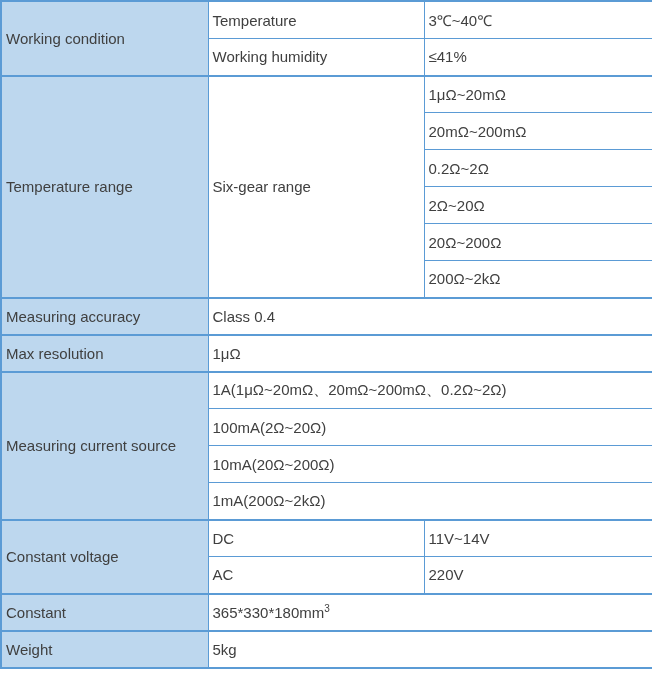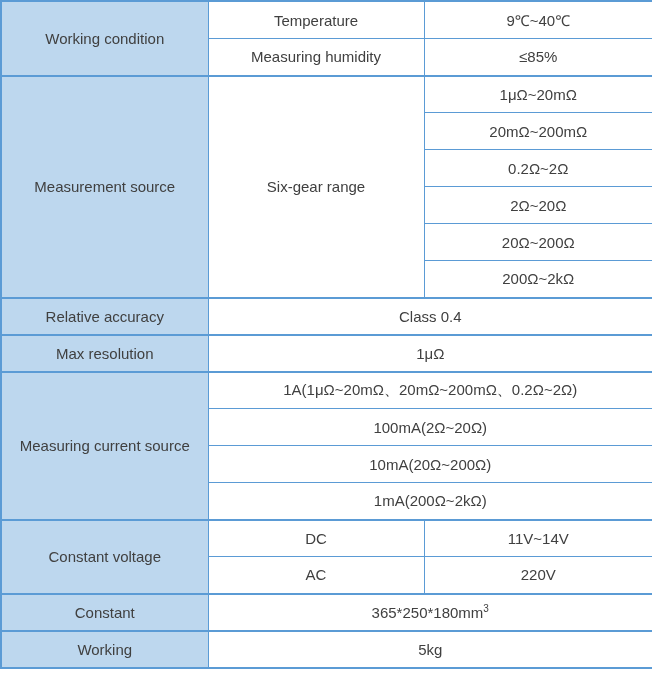--- a/index.html
+++ b/index.html
@@ -21,21 +21,21 @@
   }
   table.spec {
     width: 652px;
     border-collapse: collapse;
     table-layout: fixed;
     border: 2px solid var(--border);
   }
   table.spec td {
     border: 1px solid var(--border);
     background: var(--cell_fill);
-    text-align: center;
+    text-align: left;
     vertical-align: middle;
     font-size: 15px;
     color: var(--text);
     height: 37px;
     padding: 8px 4px;
     overflow: hidden;
     white-space: nowrap;
   }
   table.spec td.lbl {
     background: var(--header_fill);
@@ -60,50 +60,50 @@
   <colgroup>
     <col class="c1">
     <col class="c2">
     <col class="c3">
   </colgroup>
   <tbody>
 
     <tr>
       <td class="lbl sec" rowspan="2">Working condition</td>
       <td class="sec">Temperature</td>
-      <td class="sec">9℃~40℃</td>
+      <td class="sec">3℃~40℃</td>
     </tr>
     <tr>
-      <td>Measuring humidity</td>
-      <td>≤85%</td>
+      <td>Working humidity</td>
+      <td>≤41%</td>
     </tr>
 
     <tr>
-      <td class="lbl sec" rowspan="6">Measurement source</td>
+      <td class="lbl sec" rowspan="6">Temperature range</td>
       <td class="sec" rowspan="6">Six-gear range</td>
       <td class="sec">1μΩ~20mΩ</td>
     </tr>
     <tr>
       <td>20mΩ~200mΩ</td>
     </tr>
     <tr>
       <td>0.2Ω~2Ω</td>
     </tr>
     <tr>
       <td>2Ω~20Ω</td>
     </tr>
     <tr>
       <td>20Ω~200Ω</td>
     </tr>
     <tr>
       <td>200Ω~2kΩ</td>
     </tr>
 
     <tr>
-      <td class="lbl sec">Relative accuracy</td>
+      <td class="lbl sec">Measuring accuracy</td>
       <td class="sec" colspan="2">Class 0.4</td>
     </tr>
 
     <tr>
       <td class="lbl sec">Max resolution</td>
       <td class="sec" colspan="2">1μΩ</td>
     </tr>
 
     <tr>
       <td class="lbl sec" rowspan="4">Measuring current source</td>
@@ -124,22 +124,22 @@
       <td class="sec">DC</td>
       <td class="sec">11V~14V</td>
     </tr>
     <tr>
       <td>AC</td>
       <td>220V</td>
     </tr>
 
     <tr>
       <td class="lbl sec">Constant</td>
-      <td class="sec dim" colspan="2"><span>365*250*180mm</span><sup>3</sup></td>
+      <td class="sec dim" colspan="2"><span>365*330*180mm</span><sup>3</sup></td>
     </tr>
 
     <tr>
-      <td class="lbl sec">Working</td>
+      <td class="lbl sec">Weight</td>
       <td class="sec" colspan="2">5kg</td>
     </tr>
 
   </tbody>
 </table>
 
 </body></html>

